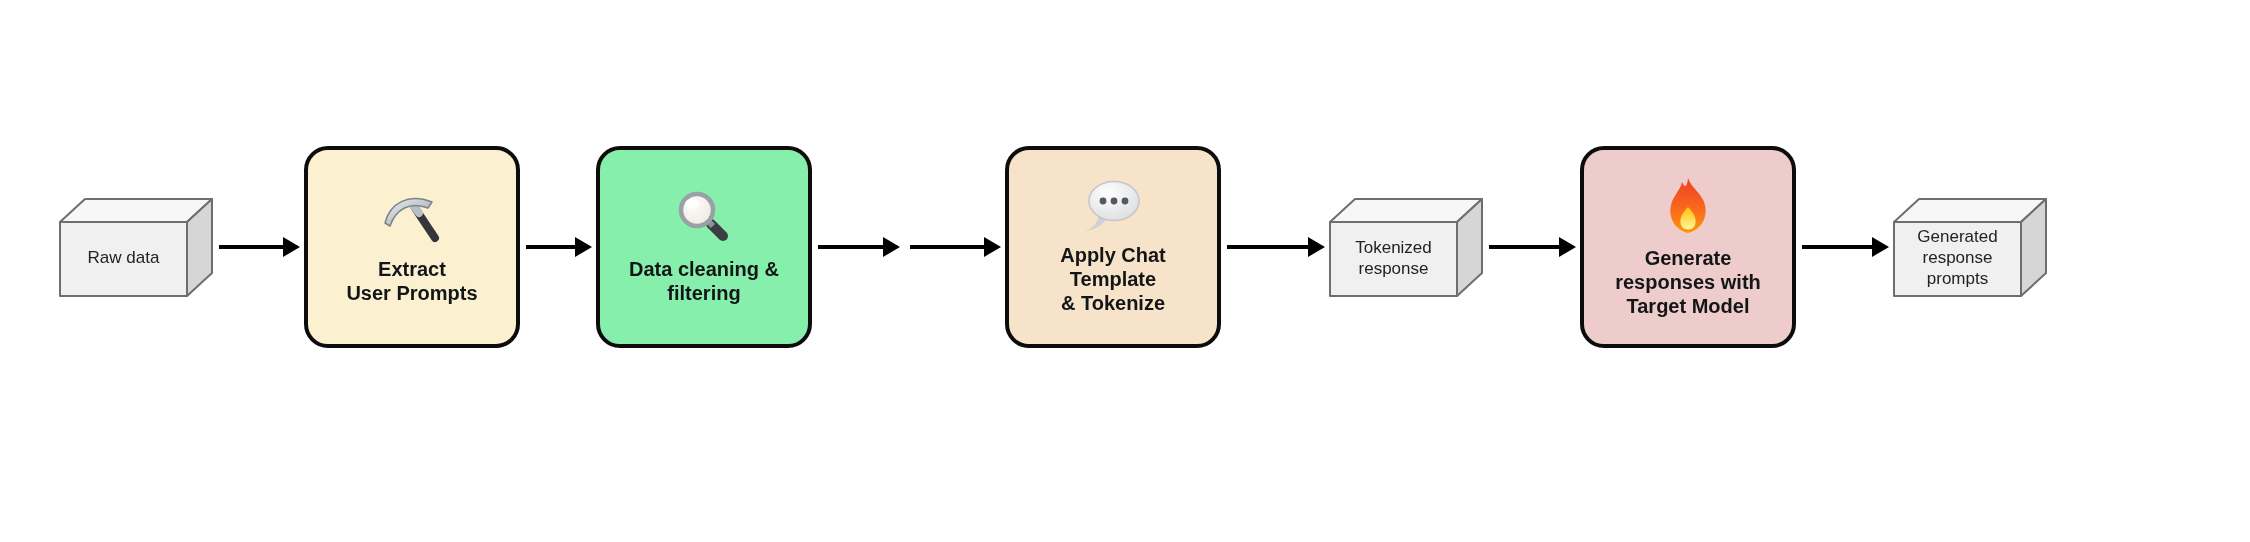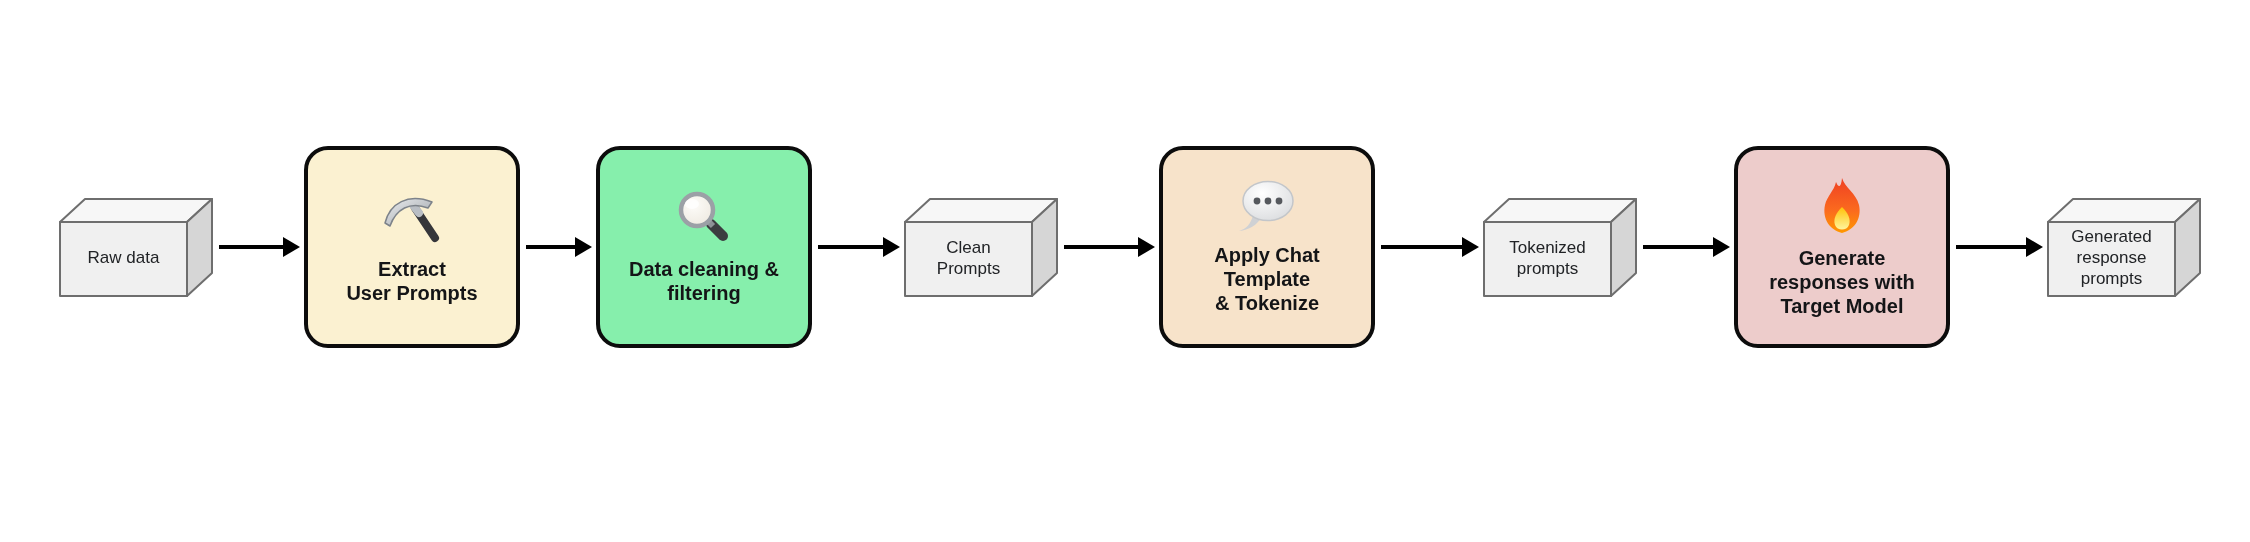--- a/index.html
+++ b/index.html
@@ -157,29 +157,20 @@
       </div>
       <div class="process-label">Data cleaning &amp;
 filtering</div>
     </div>
 
     <div class="arrow" style="width:92px">
       <div class="arrow-line"></div>
       <div class="arrow-head"></div>
     </div>
 
-    <div class="cube">
-      <svg viewBox="0 0 154 99" width="154" height="99">
-        <polygon points="1,24 26,1 153,1 128,24" fill="#f7f7f7" stroke="#6e6e6e" stroke-width="2" stroke-linejoin="round"></polygon>
-        <polygon points="128,24 153,1 153,75 128,98" fill="#d6d6d6" stroke="#6e6e6e" stroke-width="2" stroke-linejoin="round"></polygon>
-        <rect x="1" y="24" width="127" height="74" fill="#f0f0f0" stroke="#6e6e6e" stroke-width="2" stroke-linejoin="round"></rect>
-      </svg>
-      <div class="cube-label">Clean
-Prompts</div>
-    </div>
 
     <div class="arrow" style="width:101px">
       <div class="arrow-line"></div>
       <div class="arrow-head"></div>
     </div>
 
     <div class="process" style="background: rgb(247, 227, 202);">
       <div class="icon">
         <svg viewBox="0 0 62 54" width="62" height="54">
           <defs>
@@ -205,21 +196,21 @@
       <div class="arrow-head"></div>
     </div>
 
     <div class="cube">
       <svg viewBox="0 0 154 99" width="154" height="99">
         <polygon points="1,24 26,1 153,1 128,24" fill="#f7f7f7" stroke="#6e6e6e" stroke-width="2" stroke-linejoin="round"></polygon>
         <polygon points="128,24 153,1 153,75 128,98" fill="#d6d6d6" stroke="#6e6e6e" stroke-width="2" stroke-linejoin="round"></polygon>
         <rect x="1" y="24" width="127" height="74" fill="#f0f0f0" stroke="#6e6e6e" stroke-width="2" stroke-linejoin="round"></rect>
       </svg>
       <div class="cube-label">Tokenized
-prompts</div>
+response</div>
     </div>
 
     <div class="arrow" style="width:97px">
       <div class="arrow-line"></div>
       <div class="arrow-head"></div>
     </div>
 
     <div class="process" style="background: rgb(237, 204, 203); justify-content: center;">
       <div class="icon">
         <svg viewBox="0 0 52 60" width="52" height="60">

